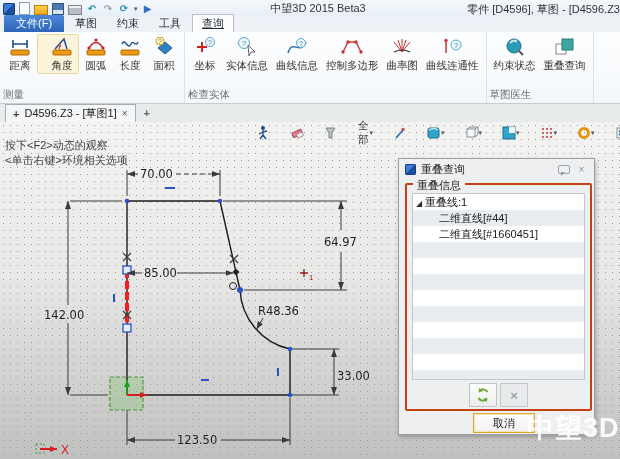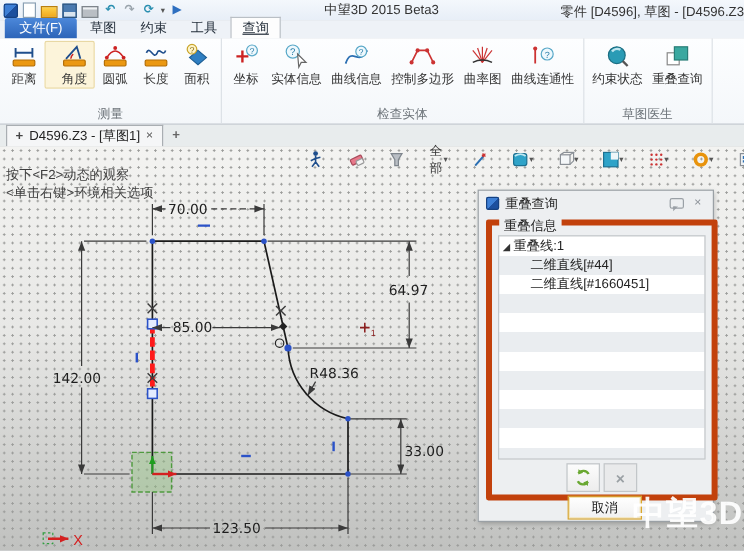--- a/index.html
+++ b/index.html
@@ -31,21 +31,21 @@
   
   .ribbon{position:absolute;left:0;top:32px;width:620px;height:71px;background:linear-gradient(#fdfeff,#f4f7fa);
     border-bottom:1px solid #c6ccd2;display:flex;}
   .rgroup{display:flex;flex-direction:column;border-right:1px solid #dde2e7;padding:2px 3px 0 3px;}
   .rbtns{flex:1;display:flex;align-items:flex-start;}
   .rbtn{display:flex;flex-direction:column;align-items:center;justify-content:flex-start;
     padding:2px 4px 1px 4px;border-radius:2px;min-width:26px;}
   .rbtn .lbl{font-size:10.5px;color:#333;white-space:nowrap;margin-top:1px;}
   .rbtn.hl{background:#fcf4da;box-shadow:inset 0 0 0 1px #e8d8a4;padding-left:12px;}
   .rbtn svg{display:block;}
-  .glabel{text-align:center;font-size:10.5px;color:#6b7278;padding:2px 0 1px 0;}
+  .glabel{text-align:left;font-size:10.5px;color:#6b7278;padding:2px 0 1px 0;}
   
   .tabbar{position:absolute;left:0;top:104px;width:620px;height:18px;background:#e8eced;border-bottom:1px solid #c0c6c9;display:flex;align-items:stretch;}
   .dtab{display:flex;align-items:center;gap:5px;background:#f5f6f7;border:1px solid #a9aeb2;border-bottom:none;margin-left:5px;padding:0 7px;font-size:11px;color:#222;}
   .dtab .plus{color:#444;font-weight:bold;}
   .dtab .x{color:#555;font-size:10px;}
   .newtab{display:flex;align-items:center;padding:0 8px;color:#666;font-weight:bold;}
   
   .canvas{position:absolute;left:0;top:122px;width:620px;height:337px;
     background-image:radial-gradient(#9b9c9a 0.8px,rgba(0,0,0,0) 1px),
       linear-gradient(to bottom,#f3f3f1,#e8e8e6 45%,#c0c1bf);
@@ -58,21 +58,21 @@
   .svgsheet{position:absolute;left:0;top:0;}
   
   .dlg{position:absolute;left:398px;top:36px;width:197px;height:277px;background:#edeff1;
     border:1px solid #9aa0a5;box-shadow:1px 2px 4px rgba(0,0,0,.25);box-sizing:border-box;}
   .dlg-title{height:20px;display:flex;align-items:center;gap:5px;padding:0 6px;}
   .dlg-title .txt{font-size:11px;color:#222;flex:1;}
   .dlg-logo{width:11px;height:11px;border-radius:2px;background:linear-gradient(135deg,#3d7fd6 50%,#1c4f9e 50%);box-shadow:inset 0 0 0 1px #16407f;}
   .dlg-ico{color:#8a9097;font-size:10px;width:13px;text-align:center;}
   .bubble{width:10px;height:7px;border:1px solid #9aa0a6;border-radius:2px;position:relative;}
   .bubble:after{content:"";position:absolute;left:2px;bottom:-3px;border:2px solid transparent;border-top-color:#9aa0a6;border-left-color:#9aa0a6;width:0;height:0;}
-  .groupbox{position:absolute;left:6px;top:24px;width:183px;height:224px;border:5px solid #c2410c;border-radius:2px;}
+  .groupbox{position:absolute;left:6px;top:24px;width:183px;height:224px;border:2px solid #c2410c;border-radius:2px;}
   .groupbox .gtitle{position:absolute;left:6px;top:-7px;background:#edeff1;padding:0 4px;font-size:11px;color:#222;}
   .dlg-list{position:absolute;left:5px;top:8px;width:171px;height:185px;border:1px solid #c3c7ca;background:
     repeating-linear-gradient(to bottom,#ffffff 0,#ffffff 16px,#eaedf0 16px,#eaedf0 32px);overflow:hidden;}
   .trow{height:16px;line-height:16px;font-size:11px;color:#222;white-space:nowrap;}
   .trow .arrow{display:inline-block;width:12px;text-align:center;font-size:8px;color:#333;}
   .trow.child{padding-left:26px;}
   .dlg-btnrow{position:absolute;left:0;right:0;top:198px;display:flex;justify-content:center;gap:3px;}
   .sqbtn{width:26px;height:22px;display:flex;align-items:center;justify-content:center;background:linear-gradient(#fcfcfc,#ededed);border:1px solid #c2c6c9;}
   .sqbtn.dis{background:#e9eaeb;}
   .xgray{color:#9aa0a4;font-weight:bold;font-size:13px;}

